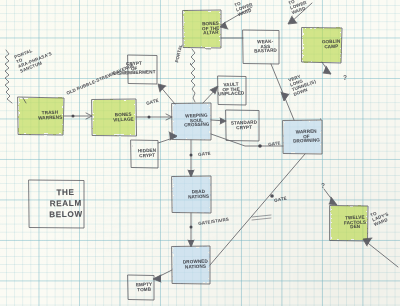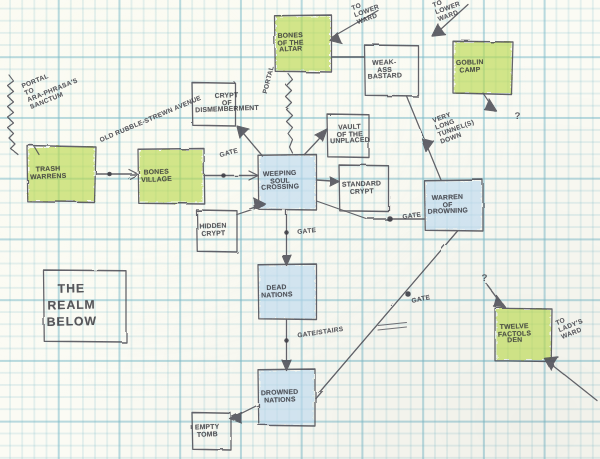--- a/index.html
+++ b/index.html
@@ -24,21 +24,21 @@
     background:
       radial-gradient(ellipse at 20% 18%, rgba(255,255,250,.55), transparent 60%),
       radial-gradient(ellipse at 88% 92%, rgba(0,0,0,.05), transparent 62%);
     mix-blend-mode:multiply;opacity:.8;
   }
   svg.layer{position:absolute;left:0;top:0;width:400px;height:306px;overflow:visible;}
   #ink{z-index:3;}
   #boxlayer{z-index:2;}
   .node{
     position:absolute;z-index:4;
-    display:flex;align-items:center;justify-content:flex-start;
+    display:flex;align-items:center;justify-content:flex-end;
     text-align:center;
     color:#2f2f35;
     font-family:"Liberation Sans", sans-serif;
     letter-spacing:.1px;
     line-height:1.02;
     text-transform:uppercase;
     pointer-events:auto;
   }
   .node span{
     display:block;

